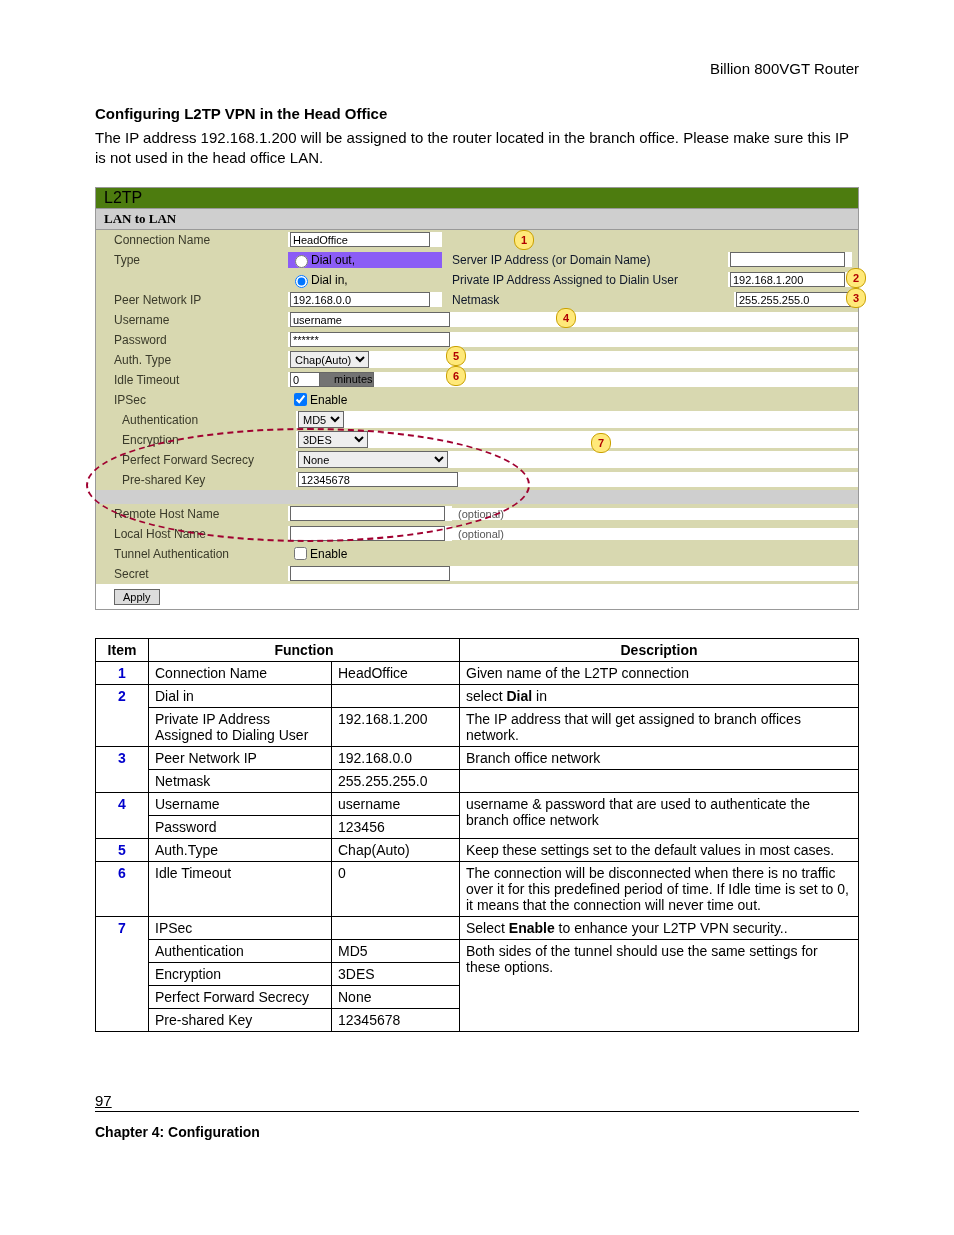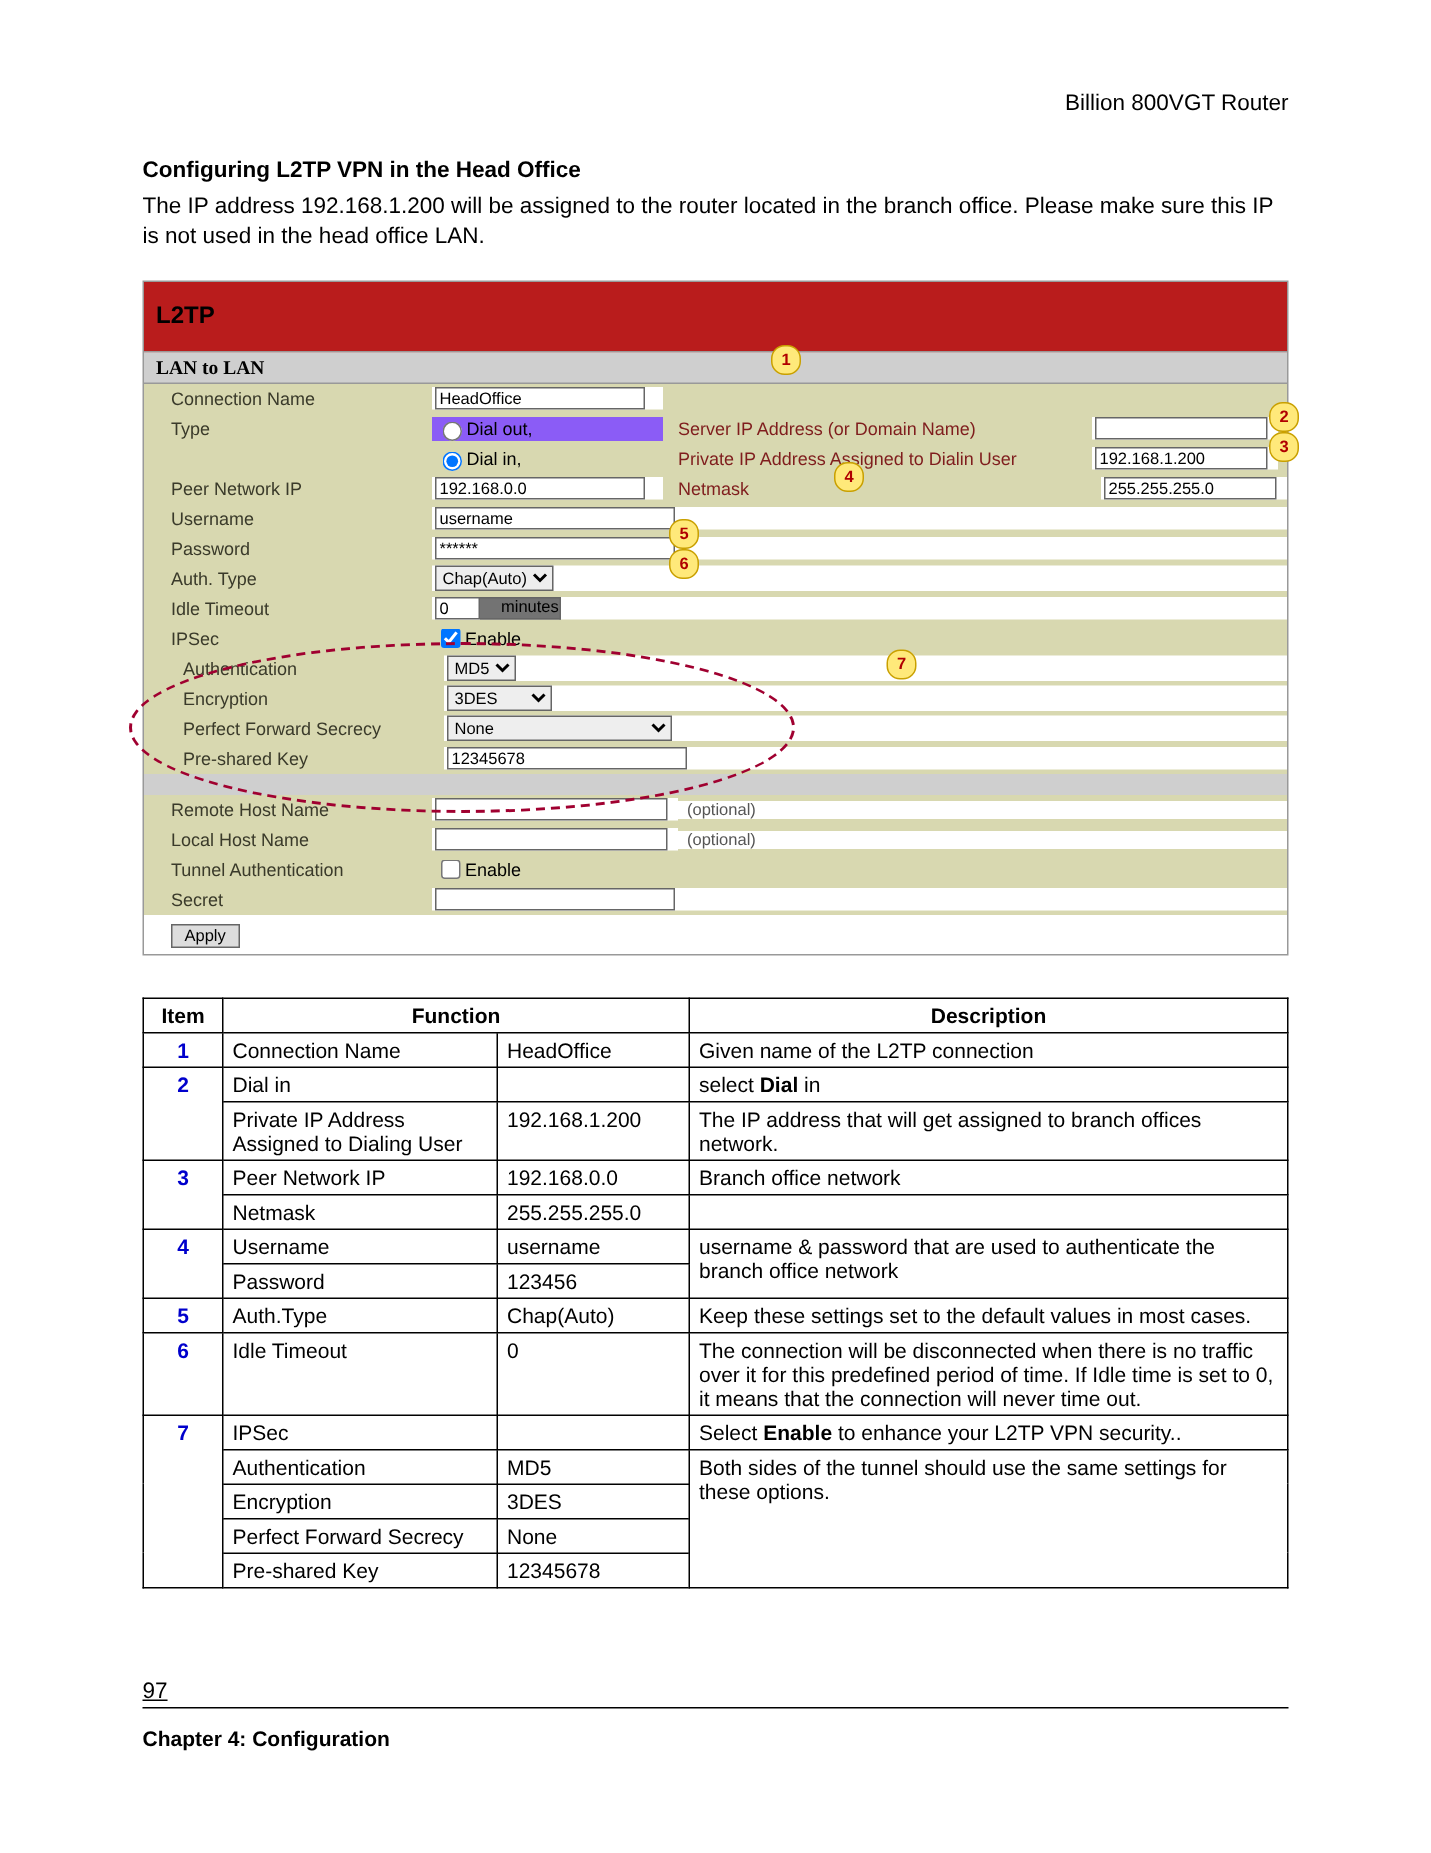--- a/index.html
+++ b/index.html
@@ -9,30 +9,30 @@
     padding: 60px 95px 40px 95px;
     color: #000;
     width: 954px;
     box-sizing: border-box;
     background: #fff;
   }
   .hdr-right { text-align: right; font-size: 15px; margin-bottom: 28px; }
   .section-title { font-weight: bold; font-size: 15px; margin-bottom: 6px; }
   .intro { font-size: 15px; line-height: 1.35; margin-bottom: 18px; }
   .panel { border: 1px solid #999; position: relative; }
-  .panel-title { background: #b91c1c; font-weight: bold; font-size: 16px;
-                 padding: 14px 8px; border-bottom: 1px solid #999; }
+  .panel-title { background: #4d7c0f; font-weight: normal; font-size: 16px;
+                 padding: 1px 8px; border-bottom: 1px solid #999; }
   .panel-sub   { background: #cfcfcf; font-weight: bold; font-size: 13px;
                  padding: 2px 8px; border-bottom: 1px solid #999; font-family: Liberation Serif, serif; }
   .row { display: flex; align-items: center; background: #d8d8b0;
          border-bottom: 0px solid #ccc; font-size: 12px; min-height: 20px; }
   .row .lab   { width: 170px; color: #3a3a2a; padding: 2px 4px 2px 18px; }
   .row .lab.ind { padding-left: 26px; }
   .row .ctl   { width: 150px; background: #fff; padding: 0 2px; display:flex; align-items:center;}
-  .row .mid   { width: 270px; color: #7f1d1d; padding: 2px 6px 2px 10px; }
+  .row .mid   { width: 270px; color: #0f172a; padding: 2px 6px 2px 10px; }
   .row .ctl2  { width: 120px; background: #fff; padding: 0 2px; display:flex; align-items:center;}
   .row .rest  { flex: 1; background: #fff; }
   .row input[type=text], .row input[type=password] {
       width: 140px; font-size: 11px; height: 15px;
       border: 1px solid #666; padding: 0 2px; box-sizing: border-box; }
   .row select { font-size: 11px; height: 17px; border:1px solid #666; background:#eee;}
   .row .wide-ctl { flex:1; background:#fff; padding:0 2px; display:flex; align-items:center;}
   .spacer-row { height: 14px; background:#cfcfcf; }
   .apply-row { padding: 4px 18px; background:#fff;}
   .apply-row button { font-size:11px; padding:1px 8px; border:1px solid #666; background:#ddd;}

